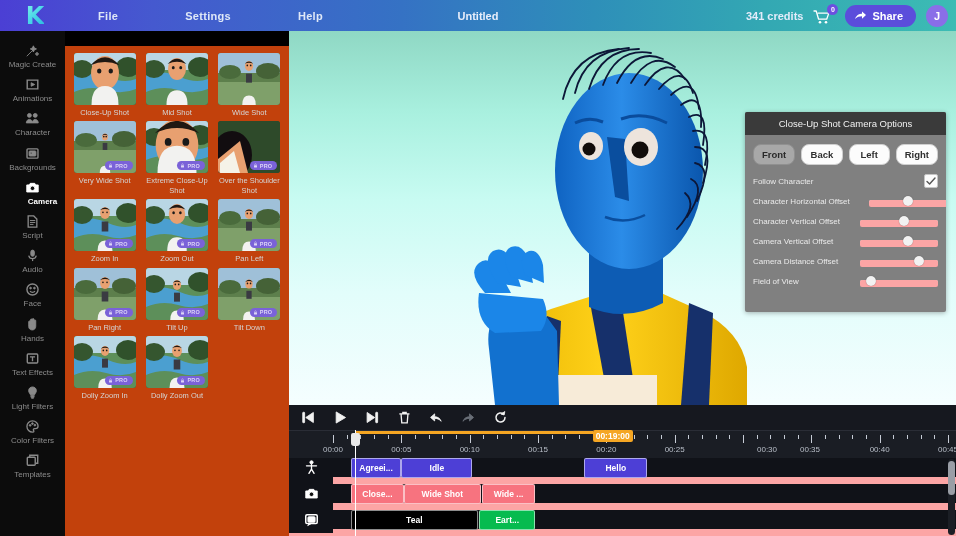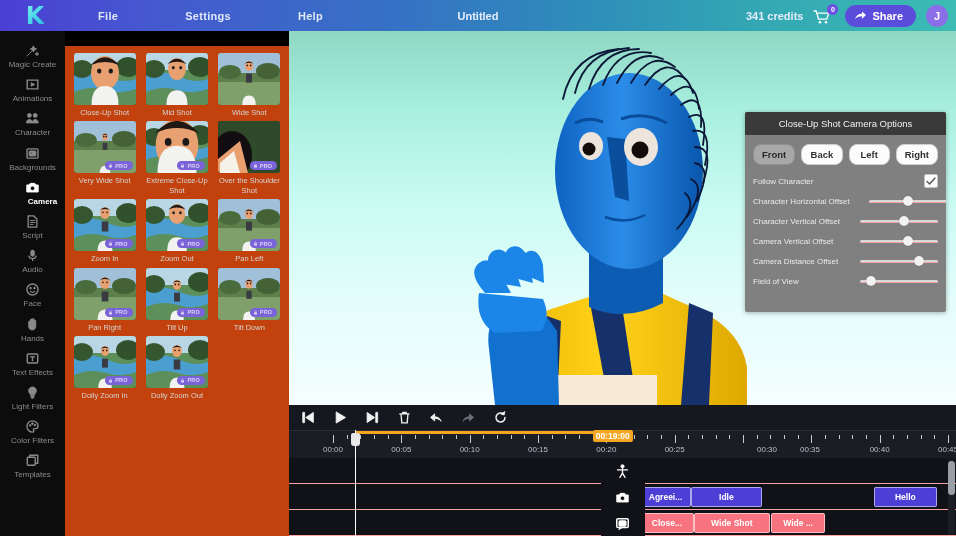--- a/index.html
+++ b/index.html
@@ -174,22 +174,22 @@
   }
   .playhead {
     position: absolute; top: 0; bottom: 0; width: 1px; background: #fff; z-index: 6;
   }
   .playhead .head {
     position: absolute; top: 3px; left: -4px; width: 9px; height: 13px;
     background: #e8e8e8; border-radius: 2px 2px 3px 3px;
   }
   .tl-tracks { position: relative; height: 78px; overflow: hidden; }
   .track {
-    position: relative; height: 26px; border-bottom: 1px solid #fca5a5;
-    display: flex; align-items: center; flex-direction: column;
+    position: relative; height: 26px; border-bottom: 7px solid #fca5a5;
+    display: flex; align-items: center;
   }
   .track-ico {
     width: 44px; height: 26px; display: flex; align-items: center; justify-content: center;
     flex: none; background: #101218;
   }
   .track-lane { position: relative; flex: 1; height: 26px; }
   .clip {
     position: absolute; top: 3px; height: 20px; border-radius: 2px;
     color: #fff; font-size: 8.5px; font-weight: bold;
     display: flex; align-items: center; justify-content: center;

